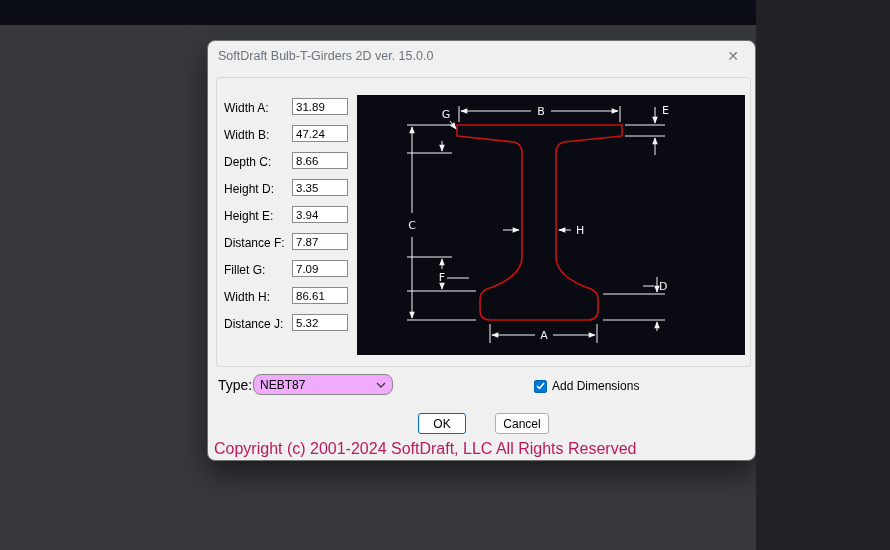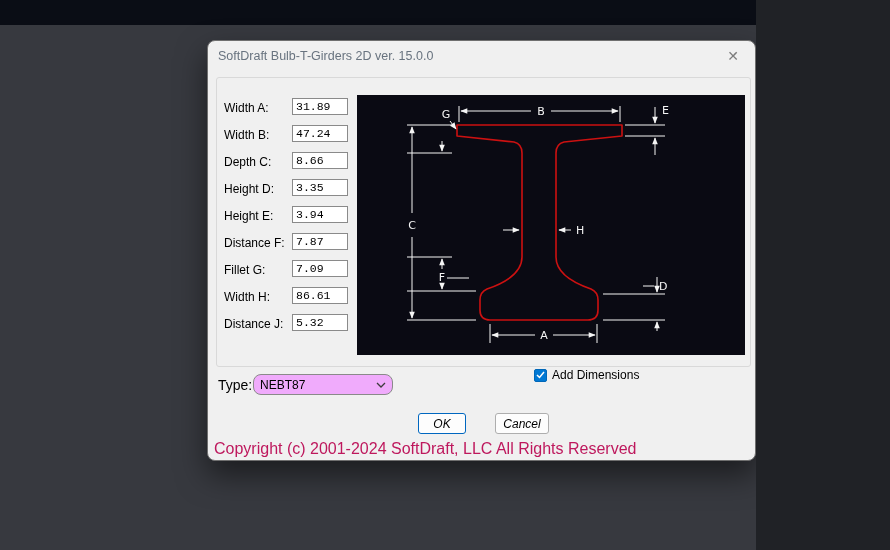--- a/index.html
+++ b/index.html
@@ -36,53 +36,53 @@
     position:absolute;left:6px;top:-8px;background:#f0f0f0;
     padding:0 3px;font-size:12px;color:#1b1b1b;white-space:nowrap;
   }
 
   
   .form{position:absolute;left:7px;top:20px;width:131px;}
   .row{position:relative;height:19px;margin-bottom:8px;}
   .row label{font-size:12px;color:#000;line-height:19px;}
   .row input{
     position:absolute;left:68px;top:0;width:56px;height:17px;
-    border:1px solid #8a8a8a;background:#fff;font-family:Liberation Mono, monospace;
+    border:1px solid #8a8a8a;background:#fff;font-family:Liberation Sans, sans-serif;
     font-size:11.5px;padding:0 3px;box-sizing:border-box;color:#000;border-radius:0;
   }
 
   
   .preview{
     position:absolute;left:140px;top:17px;width:388px;height:260px;
     background:#0a0a13;
   }
   .preview svg{display:block;width:100%;height:100%;}
 
   
   .type-label{position:absolute;left:10px;top:336px;font-size:14px;color:#000;}
   .dropdown{
     position:absolute;left:45px;top:333px;width:140px;height:21px;
     background:#f0abfc;border:1px solid #8a8a8a;border-radius:8px;box-sizing:border-box;
     display:flex;align-items:center;justify-content:space-between;
     padding:0 6px;font-size:12px;color:#000;
   }
   .checkwrap{
-    position:absolute;left:326px;top:327px;display:flex;align-items:center;gap:5px;
+    position:absolute;left:326px;top:338px;display:flex;align-items:center;gap:5px;
   }
   .checkbox{
     width:13px;height:13px;background:#0078d4;border:1px solid #0067b8;border-radius:2px;
     display:flex;align-items:center;justify-content:center;box-sizing:border-box;
   }
   .checklabel{font-size:12px;color:#000;}
 
   .btn{
     position:absolute;top:372px;height:21px;background:#fdfdfd;
     font-family:"Liberation Sans",sans-serif;font-size:12px;color:#000;
     border-radius:3px;display:flex;align-items:center;justify-content:center;
-    box-sizing:border-box;padding:0;font-style:italic;
+    box-sizing:border-box;padding:0;
   }
   .btn-ok{left:210px;width:48px;border:1px solid #0067c0;}
   .btn-cancel{left:287px;width:54px;border:1px solid #aeaeae;}
 
   .copyright{position:absolute;left:6px;top:399px;font-size:16px;color:#be185d;}
 </style>
 </head>
 <body>
 
 <div class="screen">

